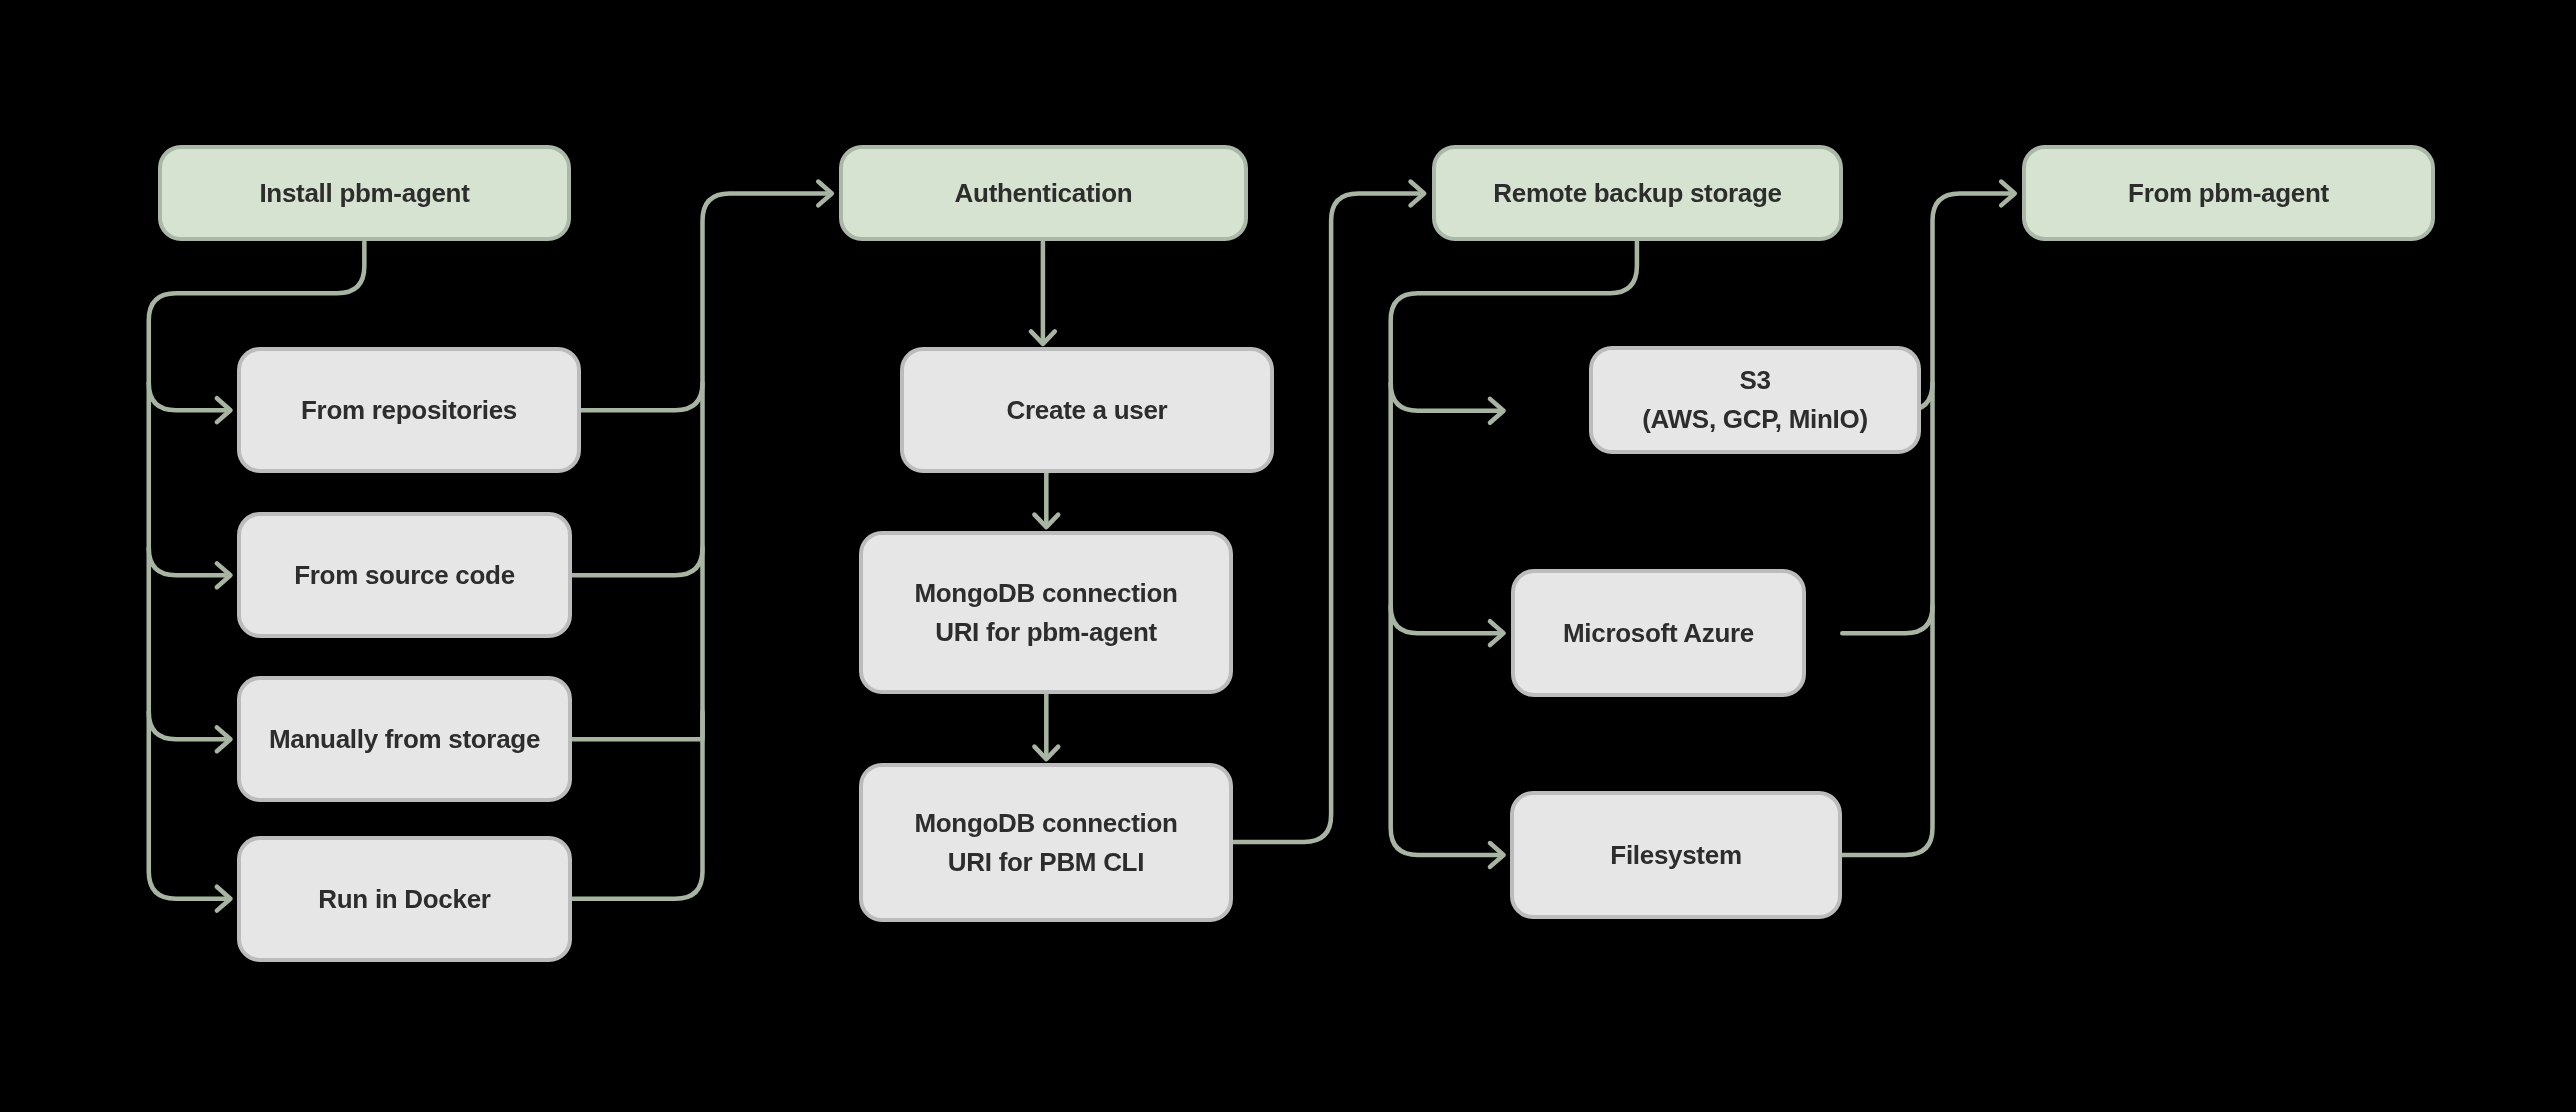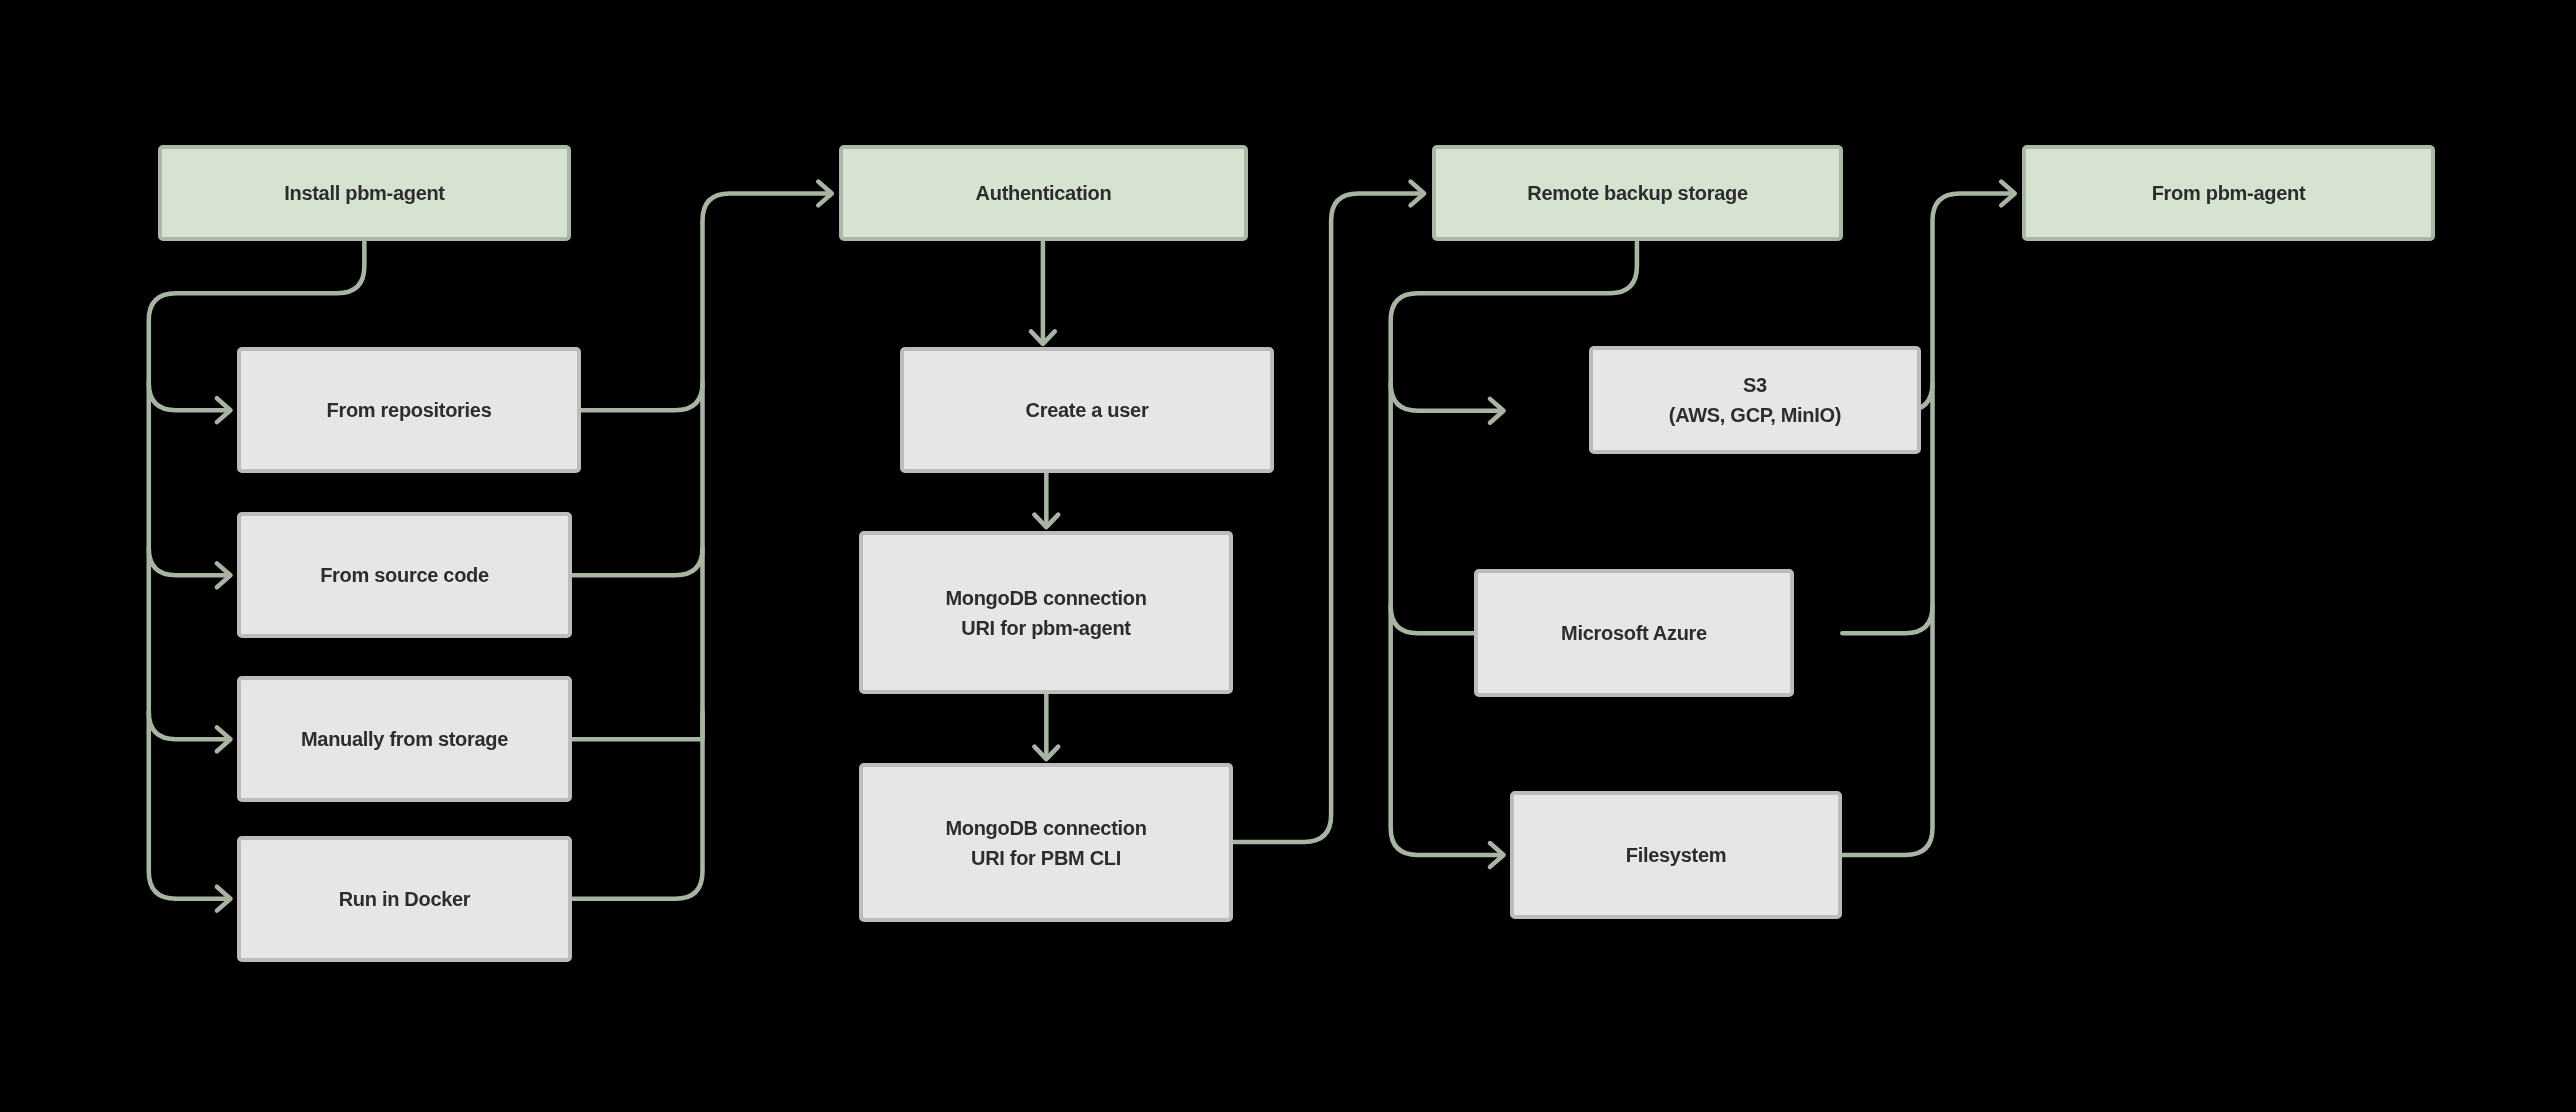--- a/index.html
+++ b/index.html
@@ -12,23 +12,23 @@
   }
   #wires{position:absolute;left:0;top:0;width:2576px;height:1112px;}
   .node{
     position:absolute;
     box-sizing:border-box;
     display:flex;
     flex-direction:column;
     align-items:center;
     justify-content:center;
     text-align:center;
-    border-radius:5px;
+    border-radius:23px;
     font-weight:700;
-    font-size:20px;
+    font-size:26px;
     letter-spacing:-0.3px;
     color:#2d2d2d;
     line-height:1.5;
   }
   .node .label{white-space:pre-line;}
   .node .sub{font-weight:700;}
   .node .sub:empty{display:none;}
   .green{
     background:#d6e3d1;
     border:4.5px solid #a9b8a7;
@@ -120,21 +120,21 @@
   </div>
   <div class="node gray" style="left:859px;top:763px;width:374px;height:159px">
     <span class="label">MongoDB connection
 URI for PBM CLI</span>
   </div>
 
   <div class="node gray" style="left:1589px;top:346px;width:332px;height:108px">
     <span class="label">S3</span>
     <span class="sub">(AWS, GCP, MinIO)</span>
   </div>
-  <div class="node gray" style="left:1474px;top:569px;width:320px;height:128px">
+  <div class="node gray" style="left:1511px;top:569px;width:295px;height:128px">
     <span class="label">Microsoft Azure</span>
   </div>
   <div class="node gray" style="left:1510px;top:791px;width:332px;height:128px">
     <span class="label">Filesystem</span>
   </div>
 
 </div>
 
 
 </body></html>

